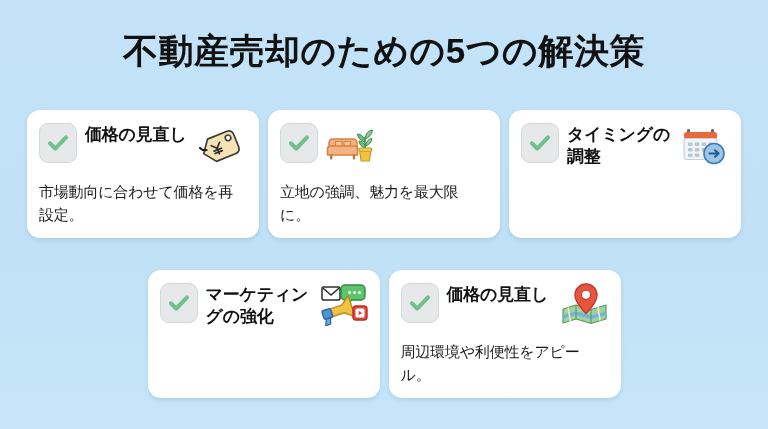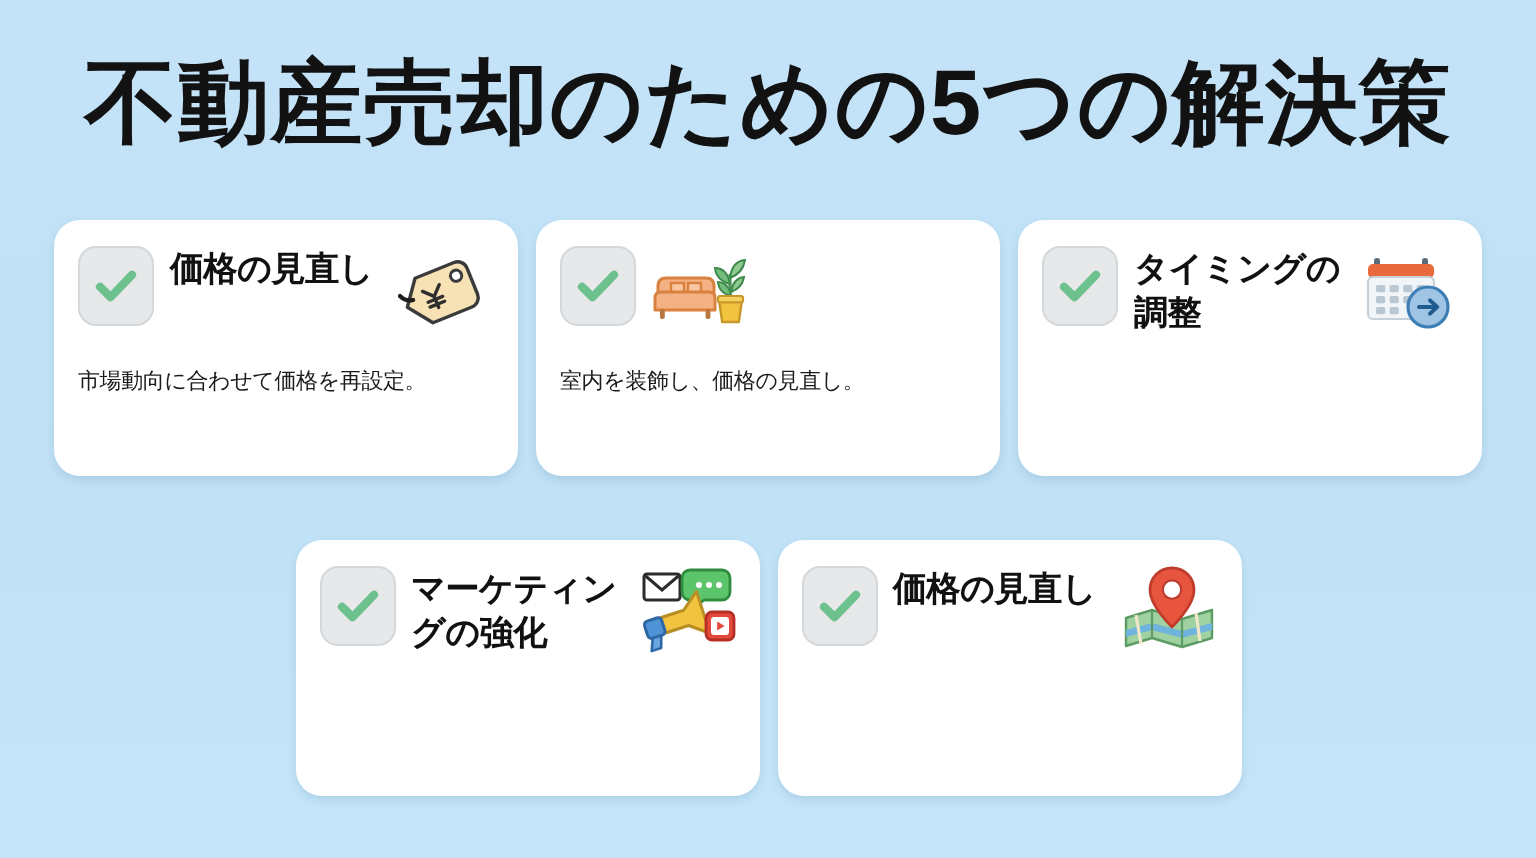--- a/index.html
+++ b/index.html
@@ -22,21 +22,21 @@
     box-sizing: border-box;
   }
 
   
   #page-title {
     position: absolute;
     left: 0;
     top: 30px;
     width: 768px;
     text-align: center;
-    font-size: 46px;
+    font-size: 35px;
     line-height: 42px;
     font-weight: 700;
     letter-spacing: 0.5px;
     color: #121212;
     white-space: nowrap;
   }
 
   
   .row {
     position: absolute;
@@ -97,21 +97,21 @@
     width: 48px;
     height: 46px;
     position: relative;
     align-self: flex-start;
     margin-top: -2px;
   }
   .card-icon svg { display: block; }
 
   .card-body {
     margin-top: 9px;
-    font-size: 11px;
+    font-size: 15px;
     line-height: 23px;
     color: #1b1b1b;
     letter-spacing: -0.2px;
   }
 
   
   .title-narrow { max-width: 118px; }
 </style>
 </head>
 <body>
@@ -174,21 +174,21 @@
               <path d="M3 22 q0 -4 4 -4 h20 q4 0 4 4 v8 H3 Z" fill="#f4b183" stroke="#d9813f" stroke-width="1.5" stroke-linejoin="round"></path>
               <path d="M9.5 20.5 h6.5 v9 H9.5 Z" fill="#f8c6a0" stroke="#d9813f" stroke-width="1.2"></path>
               <path d="M18 20.5 h6.5 v9 H18 Z" fill="#f8c6a0" stroke="#d9813f" stroke-width="1.2"></path>
               <path d="M1.5 28 q0 -3 3 -3 h24 q3 0 3 3 v6 H1.5 Z" fill="#f4b183" stroke="#d9813f" stroke-width="1.5" stroke-linejoin="round"></path>
               <rect x="4" y="33.5" width="2.4" height="5" rx="1" fill="#b9763f"></rect>
               <rect x="26.8" y="33.5" width="2.4" height="5" rx="1" fill="#b9763f"></rect>
             </g>
           </svg>
         </div>
       </div>
-      <div class="card-body">室内を装飾し、価格の見直し。</div>
+      <div class="card-body">立地の強調、魅力を最大限に。</div>
     </div>
 
     <div class="card">
       <div class="card-head">
         <div class="checkbox">
           <svg width="26" height="26" viewBox="0 0 26 26" aria-hidden="true">
             <path d="M5 13.4 L10.3 18.6 L21 7.4" fill="none" stroke="#6cc18c" stroke-width="4.1" stroke-linecap="round" stroke-linejoin="round"></path>
           </svg>
         </div>
         <div class="card-title title-narrow">タイミングの調整</div>
@@ -282,17 +282,18 @@
               <path d="M37 25.6 L39 39.5" stroke="#f0e7c8" stroke-width="1.6" fill="none"></path>
             </g>
 
             <g>
               <path d="M25 3 c-6.2 0 -11 4.8 -11 11 c0 8 11 18.5 11 18.5 S36 22 36 14 c0 -6.2 -4.8 -11 -11 -11 Z" fill="#e8553f" stroke="#c03c2c" stroke-width="1.4" stroke-linejoin="round"></path>
               <circle cx="25" cy="13.8" r="4.6" fill="#ffffff" stroke="#c03c2c" stroke-width="1.1"></circle>
             </g>
           </svg>
         </div>
       </div>
+      <div class="card-body">周辺環境や利便性をアピール。</div>
     </div>
 
   </div>
 
 </div>
 
 </body></html>

